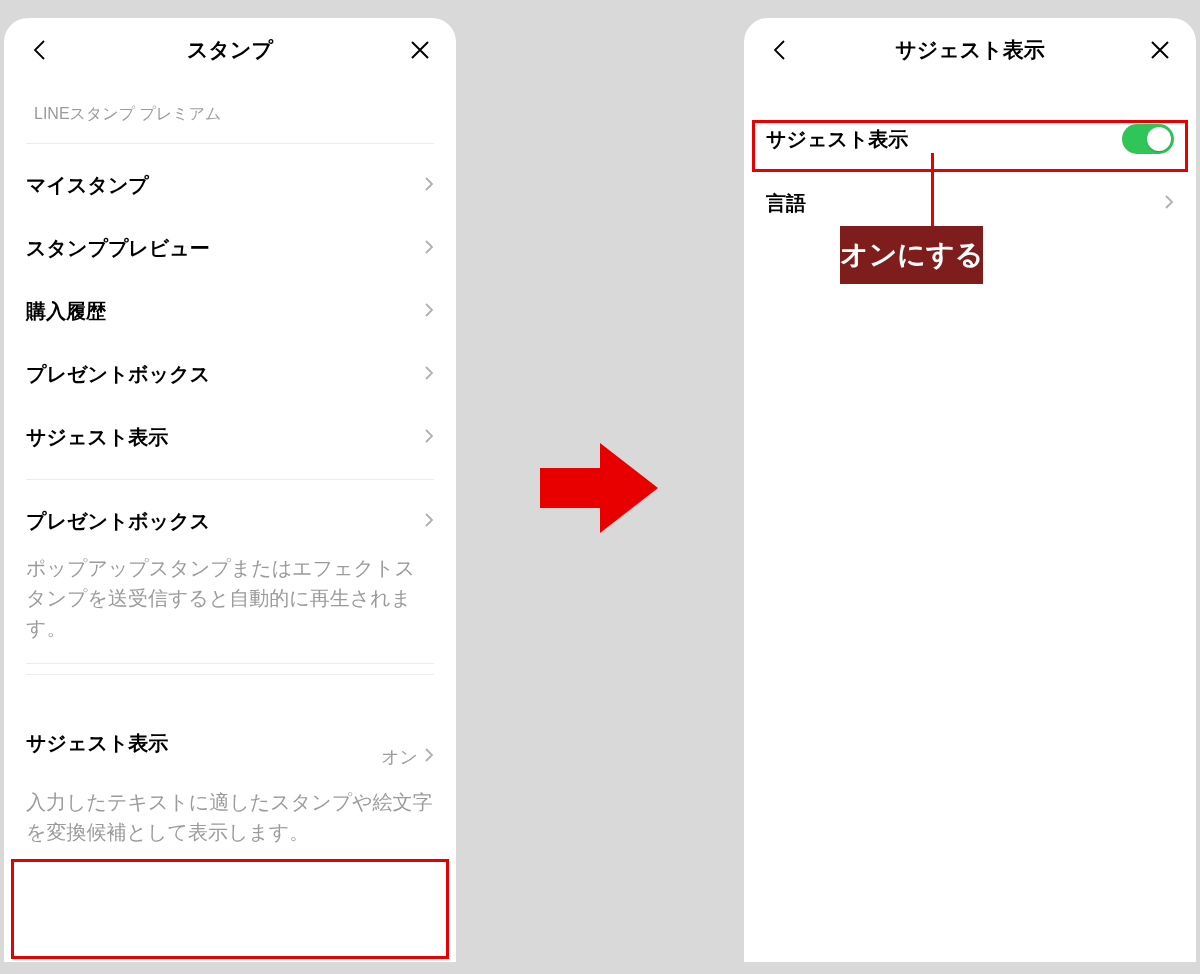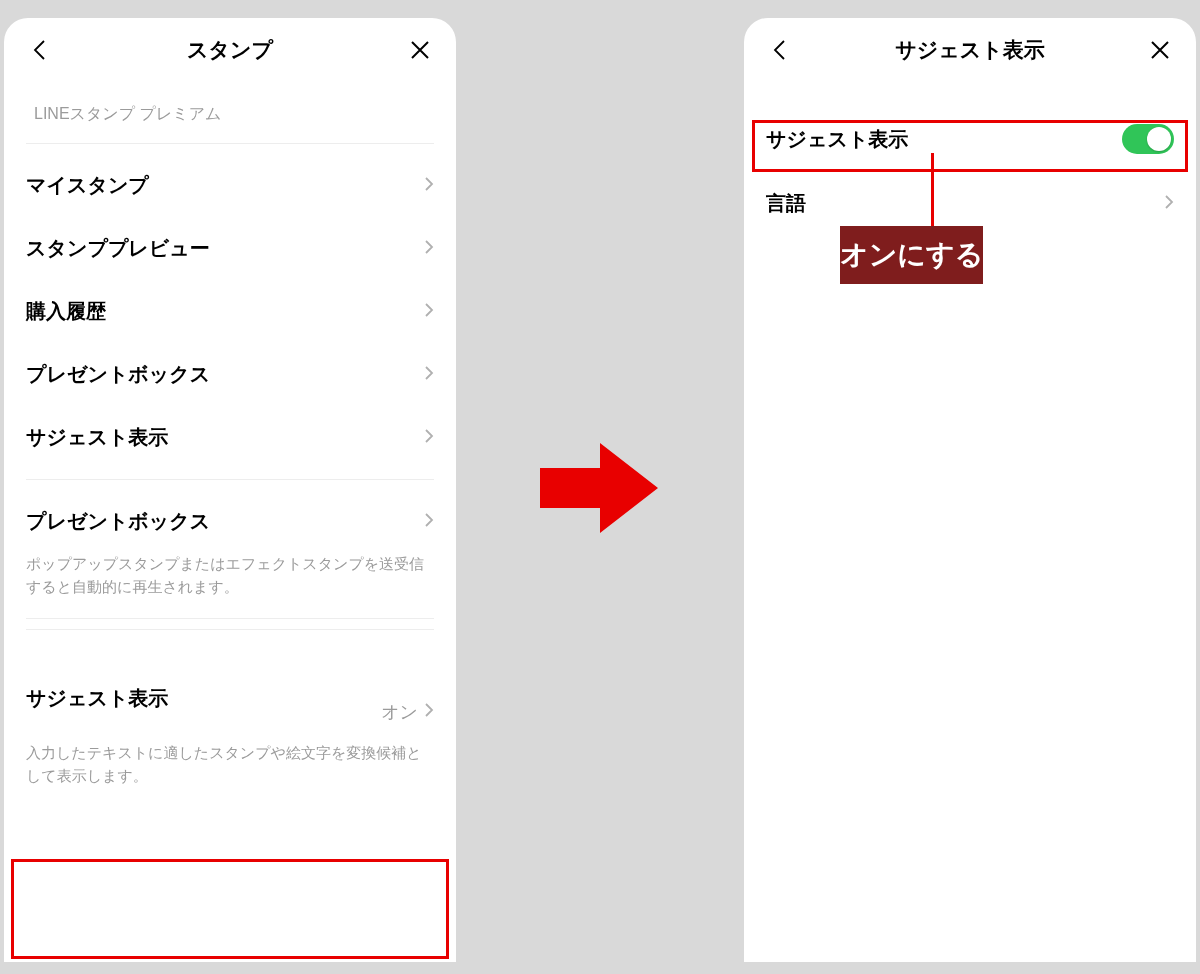--- a/index.html
+++ b/index.html
@@ -58,21 +58,21 @@
       color: #000;
     }
     .chevron { color: #b0b0b0; }
     .divider {
       height: 1px;
       background: #ededed;
       margin: 10px 22px;
     }
     .desc {
       color: #9b9b9b;
-      font-size: 15px;
+      font-size: 20px;
       padding: 0 22px 10px;
       line-height: 1.5;
     }
     .toggle {
       width: 52px;
       height: 30px;
       background: #30c558;
       border-radius: 15px;
       position: relative;
     }

